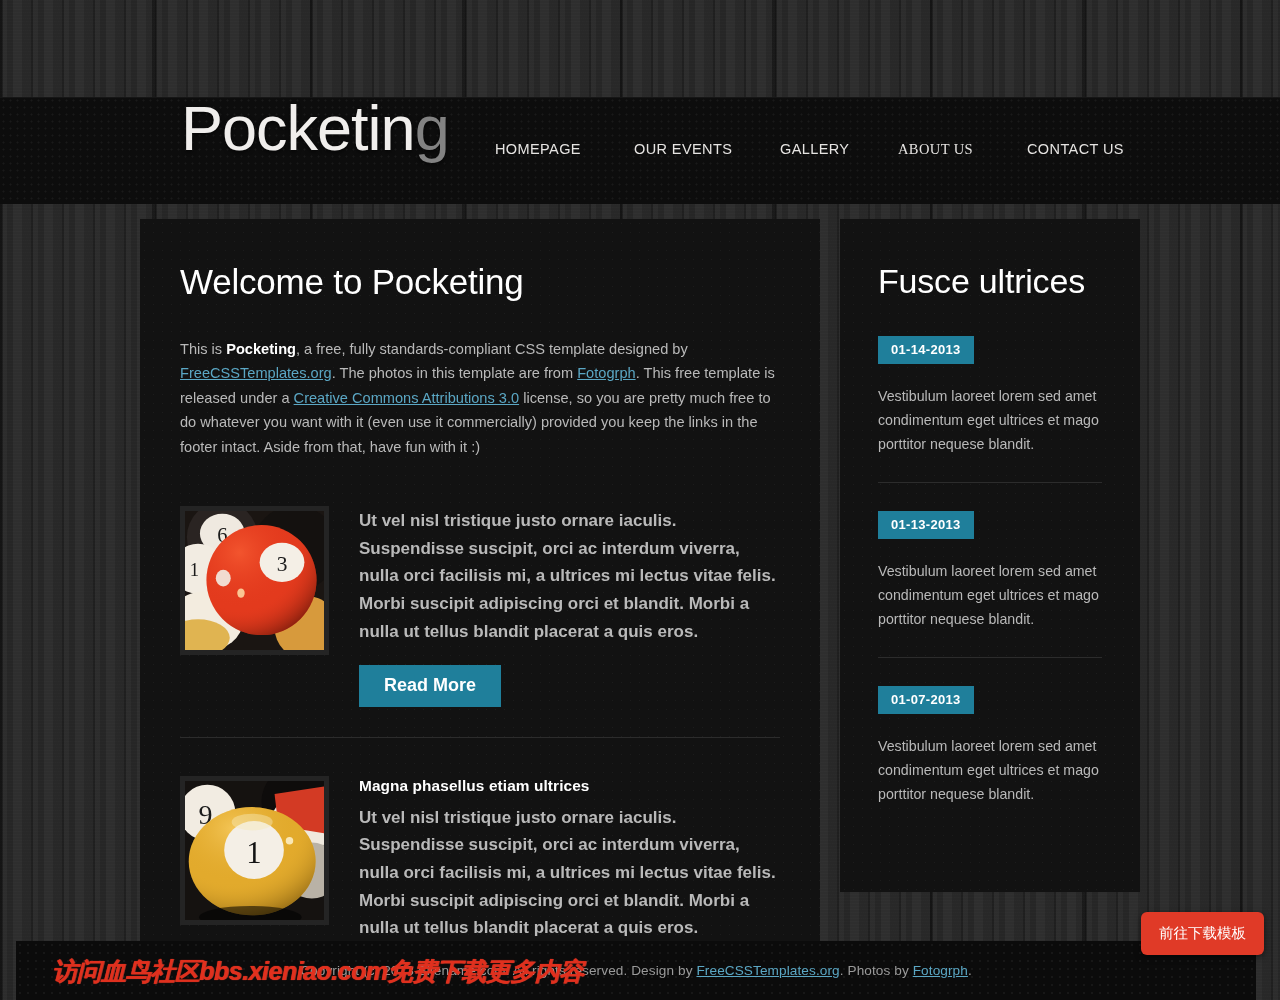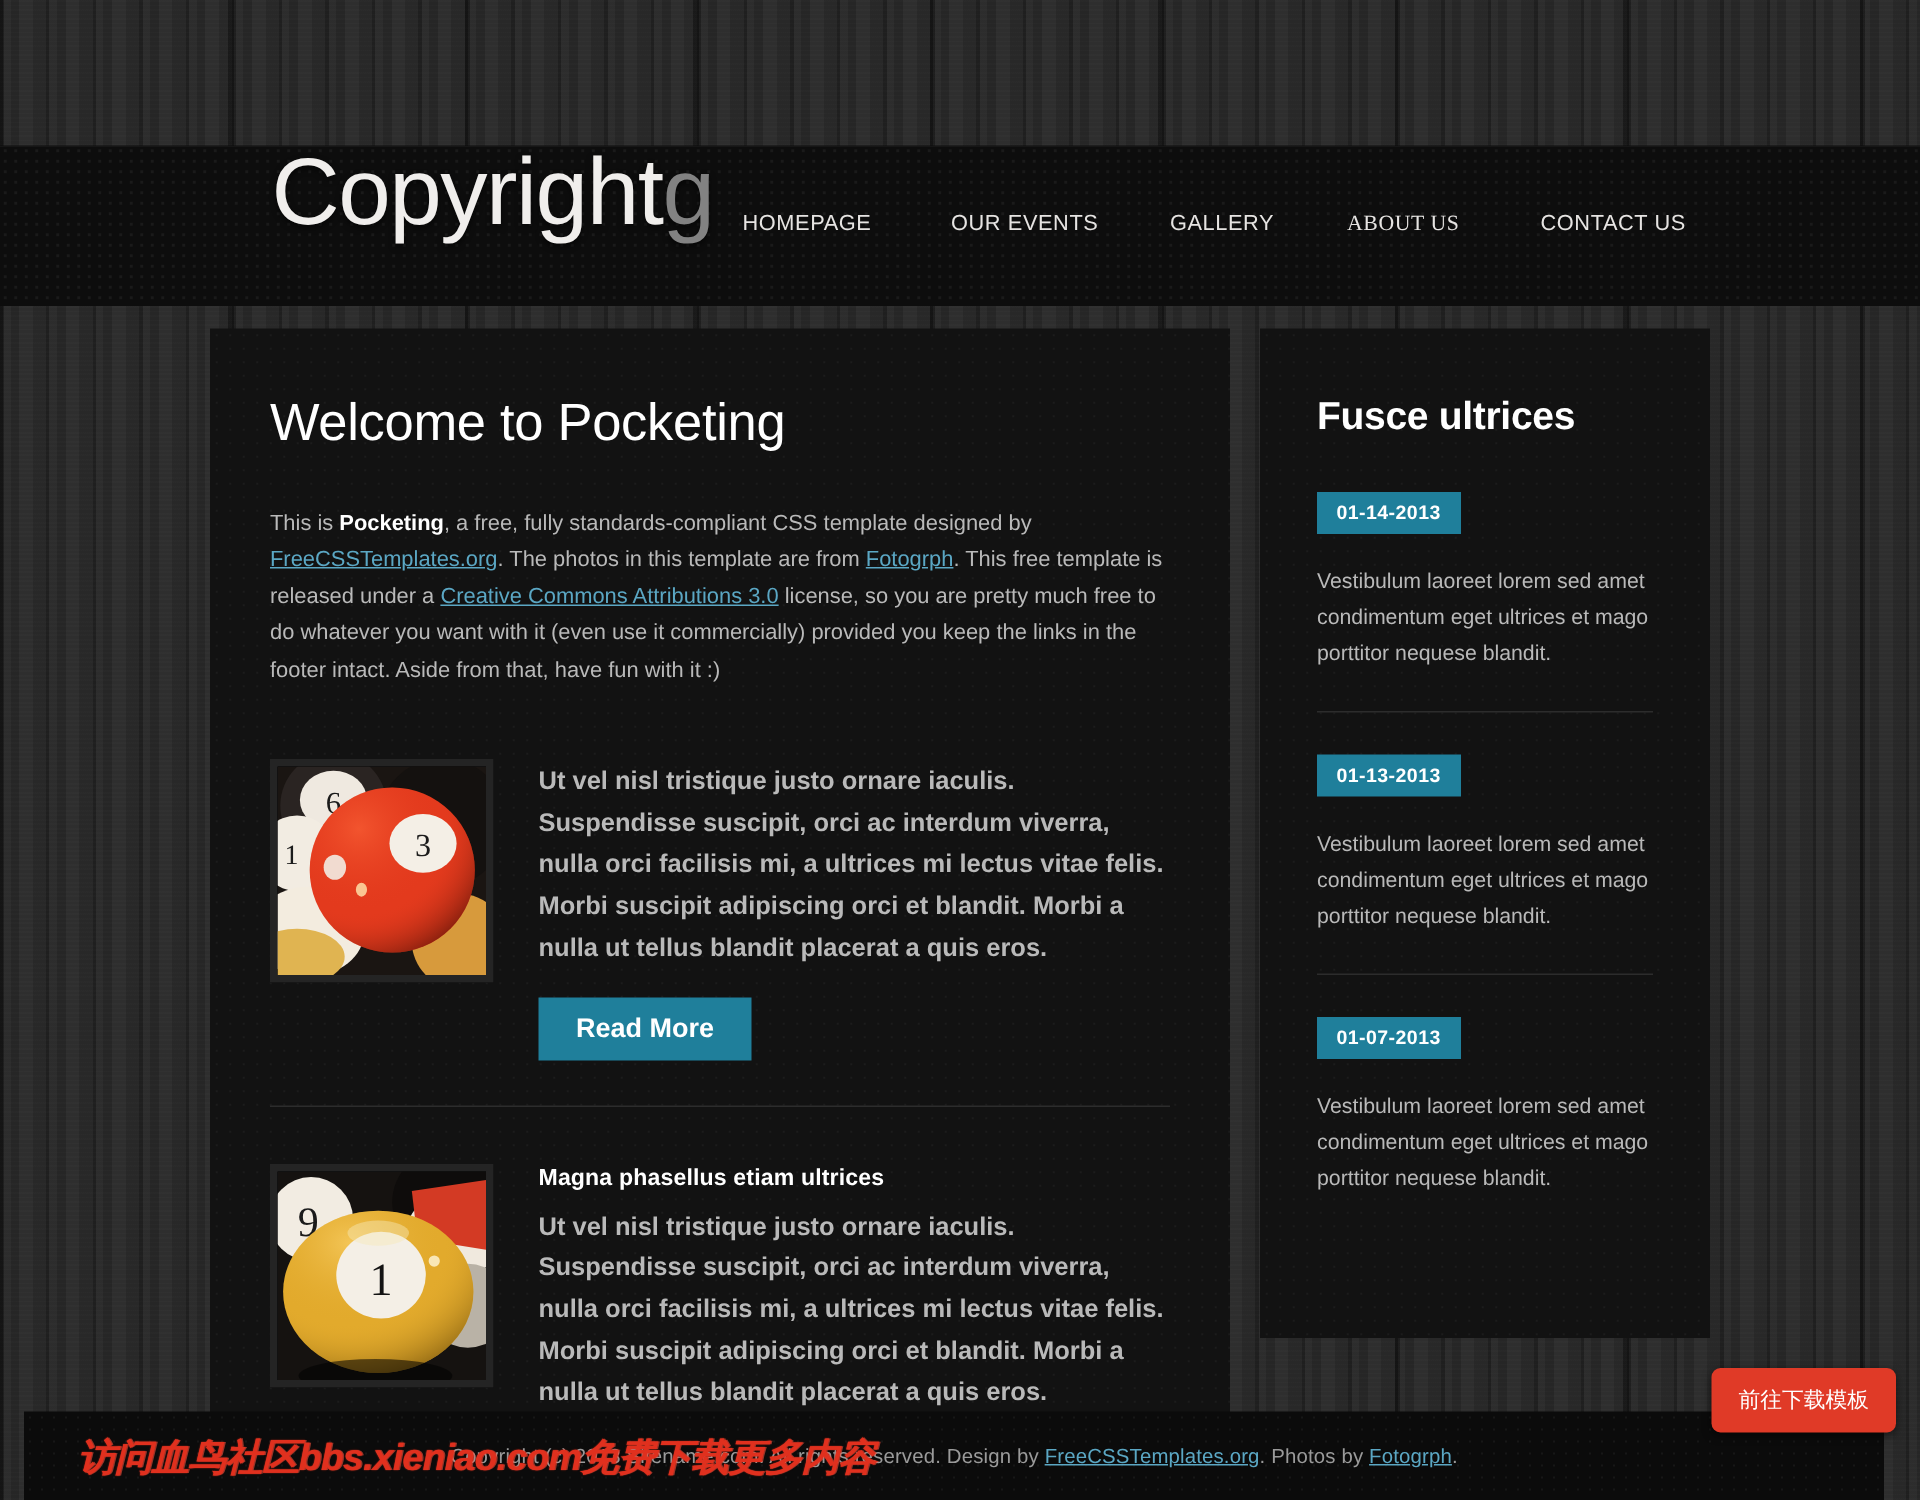--- a/index.html
+++ b/index.html
@@ -79,21 +79,21 @@
 
   #content { width:680px; min-height:703px; padding:44px 40px 30px 40px; }
   #sidebar { width:300px; min-height:673px; padding:44px 38px 30px 38px; }
 
   h1.page-title {
     font-size:35px; font-weight:400; color:#ffffff;
     letter-spacing:-0.2px; line-height:1.1;
     margin-bottom:35px;
   }
   h1.side-title {
-    font-size:26px; font-weight:700; color:#ffffff;
+    font-size:34px; font-weight:400; color:#ffffff;
     letter-spacing:-0.2px; line-height:1.1;
     margin-bottom:36px;
   }
 
   p.intro {
     font-size:14.6px; color:#b9b9b9; line-height:1.68;
     margin-bottom:14px;
   }
   p.intro b, .bold { color:#ffffff; font-weight:bold; }
   a.lnk { color:#5ba7c4; text-decoration:underline; }
@@ -174,21 +174,21 @@
     white-space:nowrap;
   }
 </style>
 </head>
 <body>
 
 <div id="page">
 
   <div id="header">
     <div id="header-inner">
-      <div id="logo"><span>Copyright</span><span class="tail">g</span></div>
+      <div id="logo"><span>Pocketin</span><span class="tail">g</span></div>
       <nav id="nav">
         <a href="#" class="n0">HOMEPAGE</a>
         <a href="#" class="n1">OUR EVENTS</a>
         <a href="#" class="n2">GALLERY</a>
         <a href="#" class="n3">ABOUT US</a>
         <a href="#" class="n4">CONTACT US</a>
       </nav>
     </div>
   </div>
 

